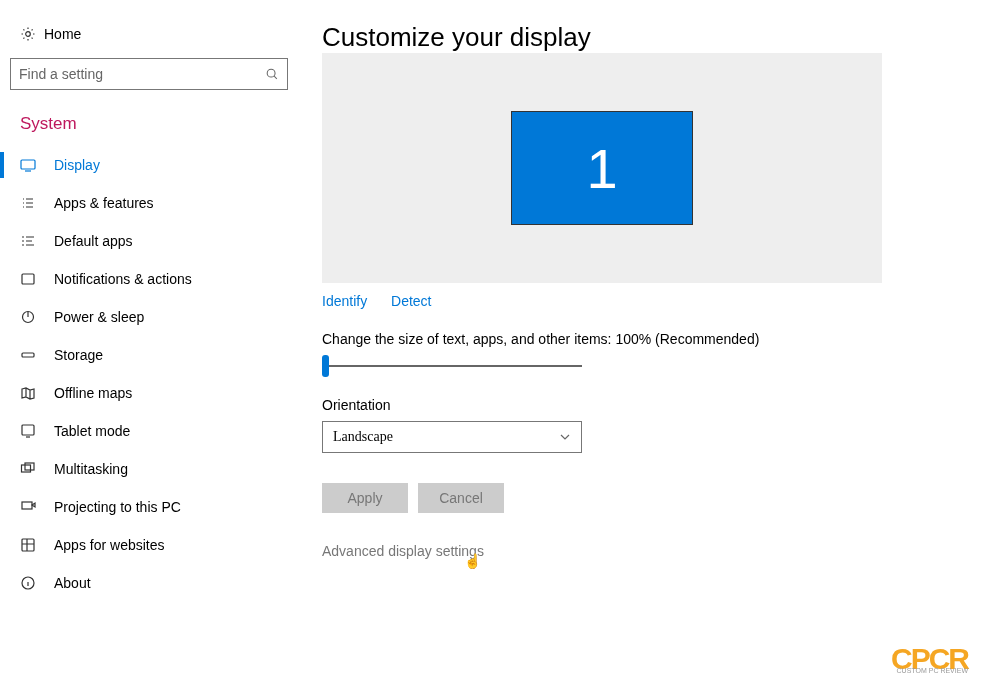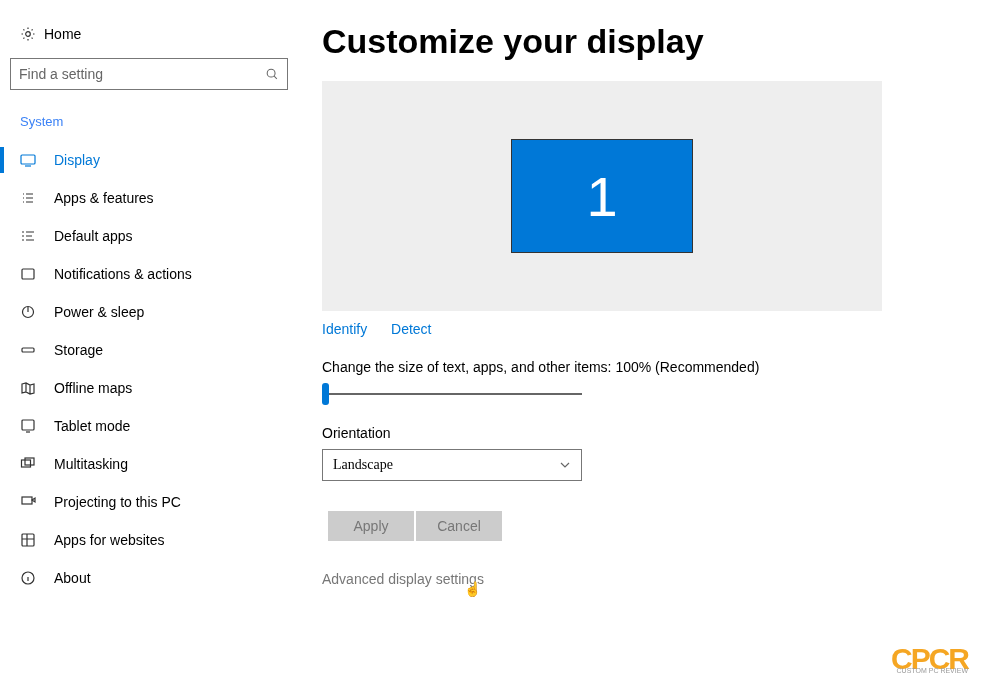--- a/index.html
+++ b/index.html
@@ -27,38 +27,38 @@
       width: 278px; border: 1px solid #777; display: flex;
       align-items: center; padding: 0 8px; height: 32px;
     }
     .search-box input {
       flex: 1; border: 0; outline: 0; font-size: 14px;
       color: #333; background: transparent;
     }
     .search-box input::placeholder { color: #666; }
     .search-icon { width: 14px; height: 14px; color: #666; }
     .section-label {
-      padding: 14px 10px 12px; font-size: 13px; color: #3b82f6;
+      padding: 14px 10px 12px; font-size: 17px; color: #be185d;
     }
     .nav-item {
       display: flex; align-items: center; gap: 18px;
       padding: 11px 10px 11px 10px; cursor: pointer;
       position: relative; font-size: 14px;
     }
     .nav-item .icon { width: 16px; height: 16px; color: #333; flex-shrink: 0; }
     .nav-item .label { color: #000; }
     .nav-item.active::before {
       content: ""; position: absolute; left: -10px; top: 6px; bottom: 6px;
       width: 4px; background: #0078d7;
     }
     .nav-item.active .label { color: #0078d7; }
     .nav-item.active .icon { color: #0078d7; }
     
     .main { flex: 1; padding: 22px 30px 0 22px; }
-    .page-title { font-size: 34px; font-weight: 700; margin-bottom: 20px; }
+    .page-title { font-size: 26px; font-weight: 400; }
     .display-preview {
       width: 560px; height: 230px; background: #eee;
       display: flex; align-items: center; justify-content: center;
       margin-bottom: 10px;
     }
     .monitor {
       width: 182px; height: 114px; background: #0078d7;
       border: 1px solid #333; display: flex;
       align-items: center; justify-content: center;
       color: #fff; font-size: 56px; font-weight: 300;
@@ -81,21 +81,21 @@
       position: absolute; left: 0; top: 0; width: 7px; height: 22px;
       background: #0078d7; border-radius: 3px; transform: translateY(-2px);
     }
     .orient-label { font-size: 14px; margin-bottom: 8px; }
     .orient-select {
       width: 260px; height: 32px; border: 1px solid #777;
       display: flex; align-items: center; justify-content: space-between;
       padding: 0 10px; cursor: pointer; margin-bottom: 30px; font-family: Liberation Serif, serif;
     }
     .chevron { width: 12px; height: 12px; }
-    .action-buttons { display: flex; gap: 2px; margin-bottom: 30px; margin-left: 6px; }
+    .action-buttons { display: flex; gap: 10px; margin-bottom: 30px; }
     .btn {
       width: 86px; height: 30px; border: 0; background: #ccc;
       color: #777; font-size: 14px; cursor: default;
     }
     .adv-link { color: #777; font-size: 14px; cursor: pointer; position: relative; }
     .cursor-hand {
       position: absolute; font-size: 14px; left: 142px; top: 10px;
       pointer-events: none;
     }
     

